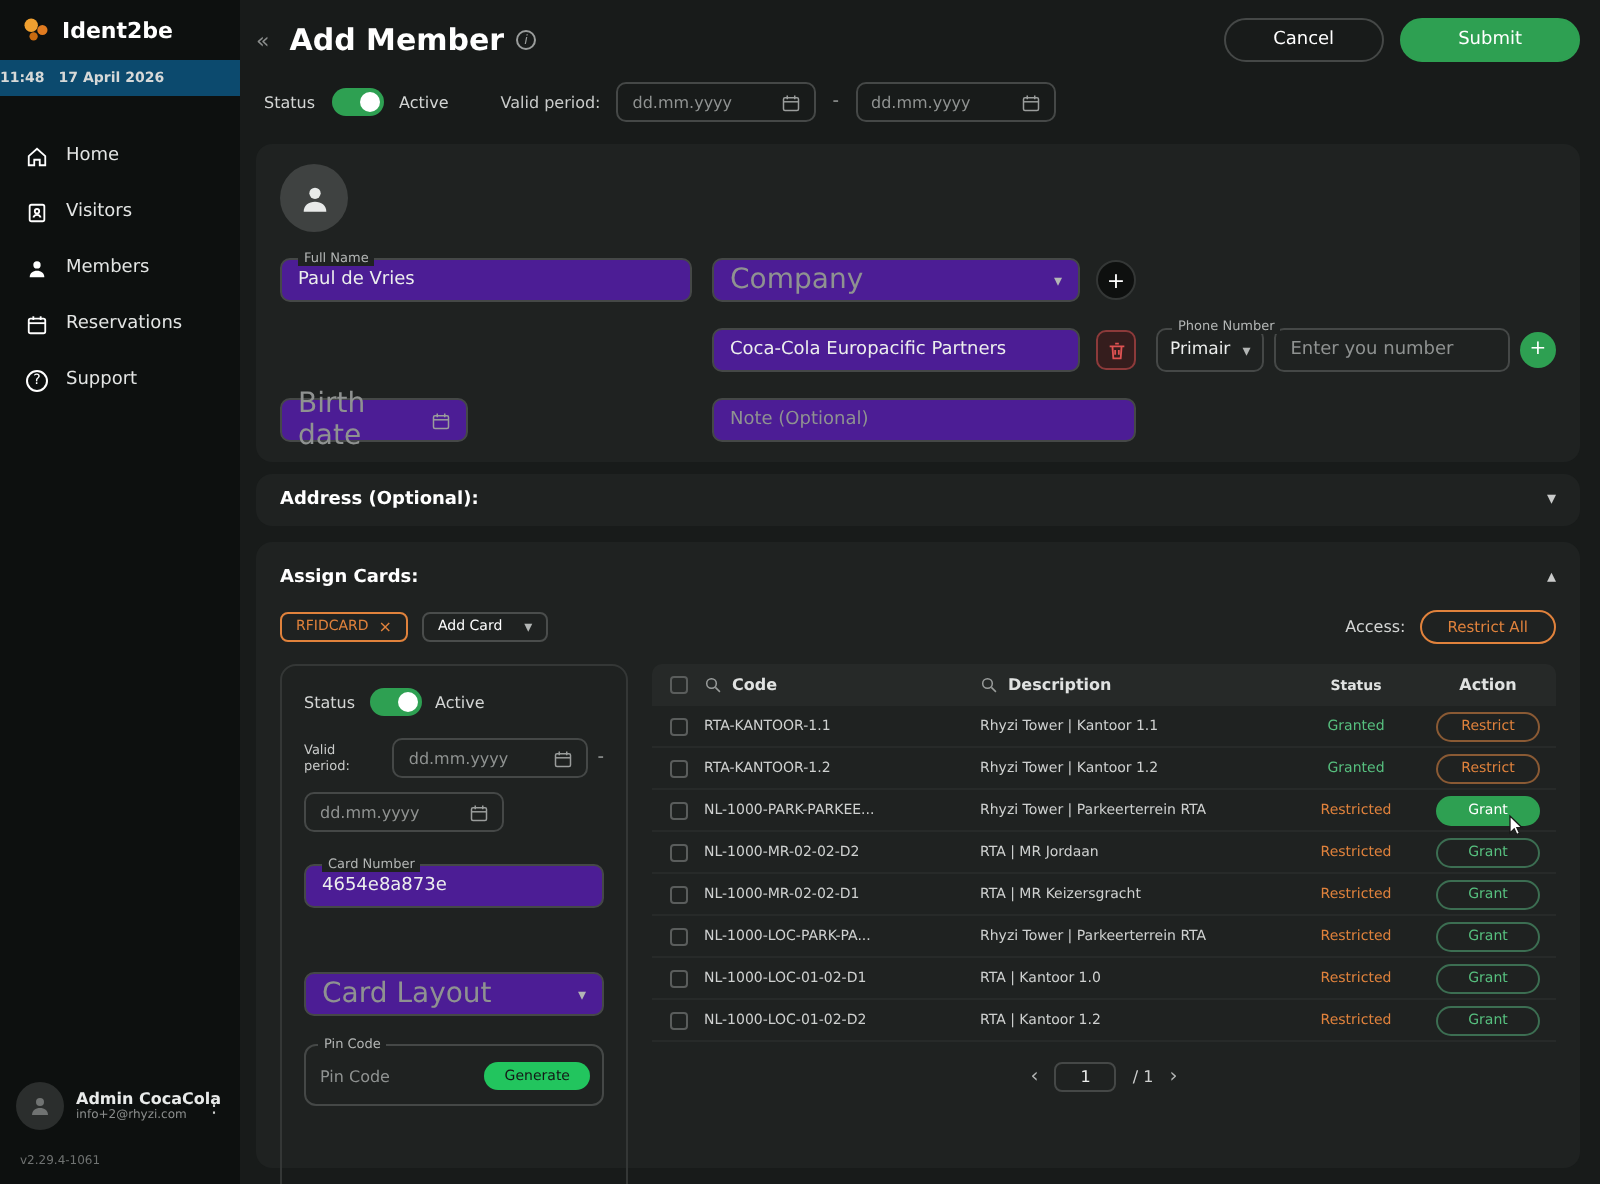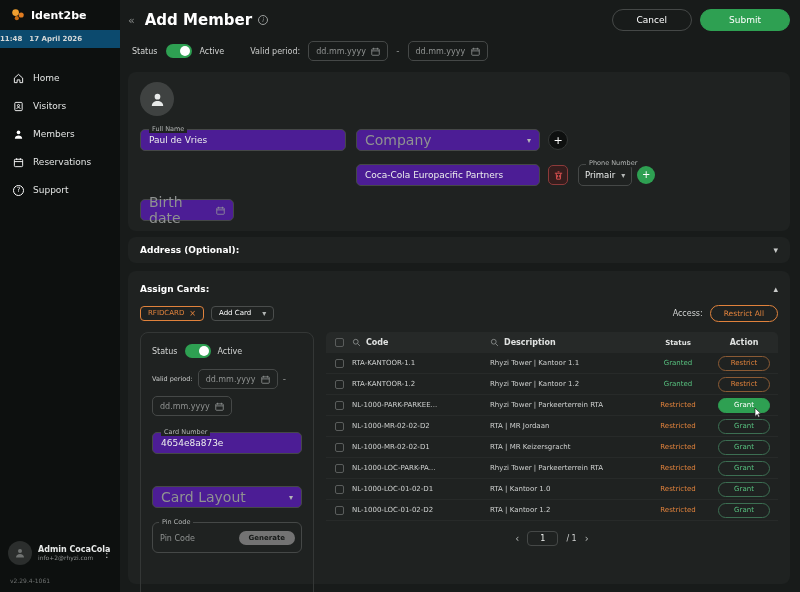--- a/index.html
+++ b/index.html
@@ -36,21 +36,21 @@
   .header-actions { margin-left:auto; display:flex; gap:8px; }
   .btn { font-size:9px; border-radius:14px; padding:5px 24px; cursor:pointer; font-family:inherit; }
   .btn-cancel { background:transparent; border:1px solid #454847; color:#fff; }
   .btn-submit { background:#2ea052; border:1px solid #2ea052; color:#fff; padding:5px 28px; }
 
   .status-bar { display:flex; align-items:center; gap:8px; height:26px; margin:4px 0 2px 4px; flex-shrink:0; }
   .label-sm { font-size:8px; color:#d3d5d4; }
   .toggle { width:26px; height:14px; background:#2ea052; border-radius:7px; position:relative; cursor:pointer; flex-shrink:0; }
   .toggle::after { content:""; position:absolute; right:2px; top:2px; width:10px; height:10px; background:#fff; border-radius:50%; }
   .vp-label { font-size:8px; color:#c9cbca; margin-left:18px; }
-  .date-input { display:flex; align-items:center; justify-content:space-between; border:1px solid #454847; border-radius:5px; padding:0 7px; font-size:8px; color:#8f9291; width:80px; height:20px; cursor:pointer; background:transparent; }
+  .date-input { display:flex; align-items:center; justify-content:space-between; border:1px solid #454847; border-radius:5px; padding:0 7px; font-size:8px; color:#8f9291; width:100px; height:20px; cursor:pointer; background:transparent; }
   .date-input svg { width:9px; height:9px; }
   .dash { color:#9a9d9c; font-size:9px; }
 
   .panel { background:#1f2221; border-radius:8px; padding:10px 12px; margin-top:6px; flex-shrink:0; }
 
   .member-avatar { width:34px; height:34px; border-radius:50%; background:#3f4241; display:flex; align-items:center; justify-content:center; }
   .member-avatar svg { width:17px; height:17px; }
 
   .member-grid { display:grid; grid-template-columns:206px 212px 1fr; column-gap:10px; row-gap:13px; margin-top:13px; }
   .field { position:relative; border:1px solid #454847; border-radius:5px; height:22px; display:flex; align-items:center; padding:0 8px; background:#4c1d95; }
@@ -92,21 +92,21 @@
   .cf-row { display:flex; align-items:center; gap:7px; }
   .cf-vp { margin-top:11px; display:flex; align-items:center; gap:5px; }
   .cf-vp .label-xs { font-size:6.5px; color:#c9cbca; }
   .cf-date2 { margin-top:7px; }
   .cf-field { margin-top:16px; }
   .cf-select { margin-top:32px; }
   .pin-box { margin-top:14px; border:1px solid #454847; border-radius:6px; position:relative; padding:8px 6px 7px 7px; display:flex; align-items:center; }
   .pin-box .flabel { top:-5px; left:6px; }
   .pin-input { border:none; background:transparent; color:#8f9291; font-size:8px; width:60px; outline:none; font-family:inherit; }
   .pin-input::placeholder { color:#8f9291; }
-  .generate-btn { margin-left:auto; background:#737373; color:#141716; border:none; border-radius:10px; font-size:7px; padding:3px 10px; cursor:pointer; font-family:inherit; font-weight:bold;text-align:center; }
+  .generate-btn { margin-left:auto; background:#22c55e; color:#141716; border:none; border-radius:10px; font-size:7px; padding:3px 10px; cursor:pointer; font-family:inherit; font-weight:normal;text-align:center; }
 
   .table-wrap { flex:1; margin-left:12px; display:flex; flex-direction:column; min-width:0; }
   .t-header { display:flex; align-items:center; background:#262928; border-radius:5px 5px 0 0; height:21px; font-size:8px; color:#e0e2e1; font-weight:bold; }
   .t-row { display:flex; align-items:center; height:21px; border-bottom:1px solid #272a29; font-size:7px; color:#cfd1d0; }
   .c-check { width:26px; display:flex; justify-content:center; flex-shrink:0; }
   .checkbox { width:9px; height:9px; border:1px solid #5a5d5c; border-radius:2px; cursor:pointer; }
   .c-code { width:138px; display:flex; align-items:center; gap:5px; flex-shrink:0; overflow:hidden; white-space:nowrap; }
   .c-desc { flex:1; display:flex; align-items:center; gap:5px; min-width:0; overflow:hidden; white-space:nowrap; }
   .c-status { width:64px; text-align:center; flex-shrink:0; font-size:7px; }
   .c-action { width:68px; display:flex; justify-content:center; flex-shrink:0; }
@@ -267,32 +267,38 @@
               </svg>
           </span>
         </div>
 
         <div class="phone-group">
           <span class="glabel">Phone Number</span>
           <div class="mini-select">
             <span>Primair</span>
             <span class="caret">▾</span>
           </div>
+          <div class="phone-input">
+            <input class="finput" placeholder="Enter you number" style="">
+          </div>
           <span class="circle-btn circle-green">+</span>
         </div>
         <div>
           <div class="field birth">
             <span class="placeholder">Birth date</span>
             <svg viewBox="0 0 12 12" width="9" height="9">
                 <rect x="1" y="2.5" width="10" height="8.5" rx="1" fill="none" stroke="#9a9d9c"></rect>
                 <line x1="1" y1="5.2" x2="11" y2="5.2" stroke="#9a9d9c"></line>
                 <line x1="3.5" y1="1" x2="3.5" y2="3.5" stroke="#9a9d9c"></line>
                 <line x1="8.5" y1="1" x2="8.5" y2="3.5" stroke="#9a9d9c"></line>
               </svg>
           </div>
+        </div>
+        <div class="field">
+          <input class="finput" placeholder="Note (Optional)" style="">
         </div>
       </div>
     </div>
 
     <div class="panel bar-panel">
       <span class="section-title">Address (Optional):</span>
       <span class="chev-right">▾</span>
     </div>
 
     <div class="panel cards-panel">

